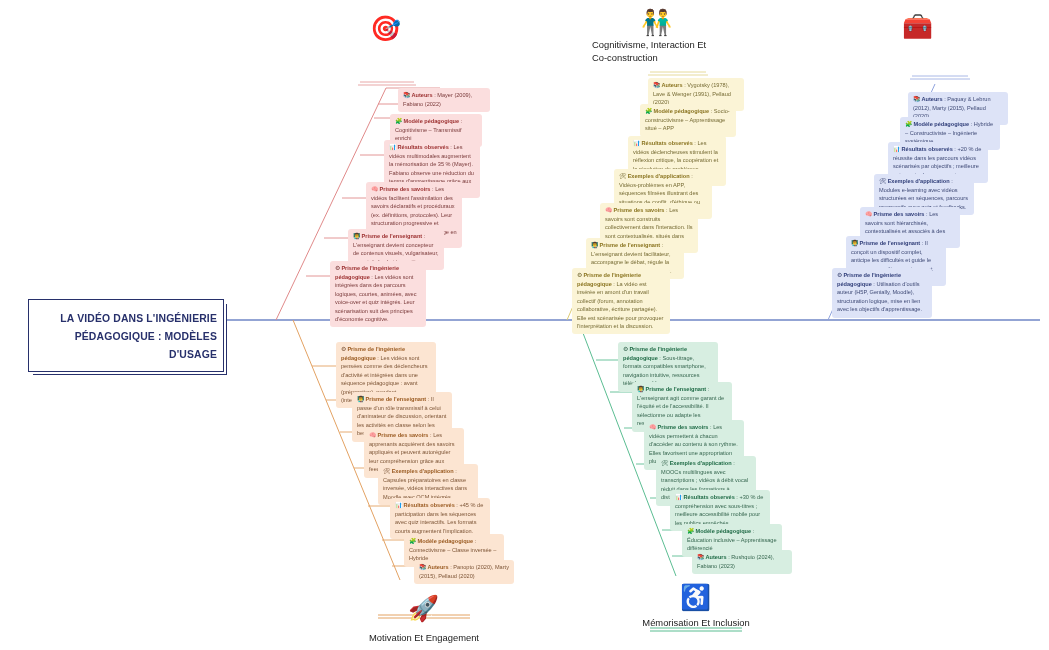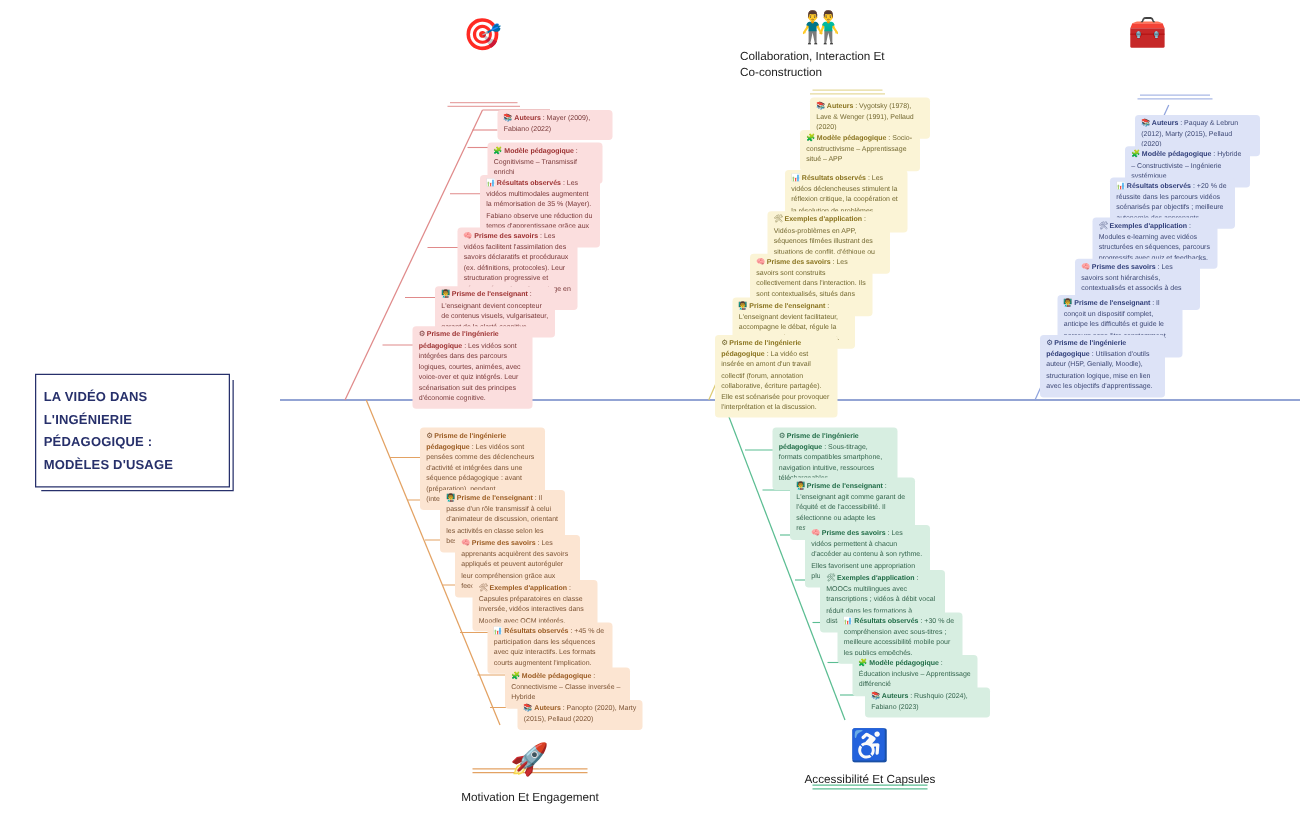--- a/index.html
+++ b/index.html
@@ -10,26 +10,26 @@
     overflow:hidden;
     position:relative;
   }
   #stage{position:absolute;inset:0;width:1049px;height:650px;}
   svg.lines{position:absolute;left:0;top:0;width:1049px;height:650px;pointer-events:none;}
 
   
   .center-box{
     position:absolute;
     left:28px;top:299px;
-    width:156px;
+    width:196px;
     box-sizing:border-box;
     border:1.6px solid #27306b;
     background:#ffffff;
     padding:8px 6px 9px 6px;
-    text-align:left;
+    text-align:right;
     box-shadow:3px 3px 0 -1px #ffffff, 4px 4px 0 -1px #27306b;
   }
   .center-box .t{
     color:#27306b;
     font-size:10.4px;
     font-weight:bold;
     line-height:1.45;
     letter-spacing:.15px;
   }
 
@@ -138,36 +138,36 @@
   <div class="center-box">
     <span class="t">LA VIDÉO DANS L'INGÉNIERIE PÉDAGOGIQUE : MODÈLES D'USAGE</span>
   </div>
 
   <div class="cat" style="left:330px;top:14px;width:112px;">
     <span class="ico">🎯</span>
   </div>
 
   <div class="cat" style="left:592px;top:8px;width:130px;text-align:left;">
     <span class="ico" style="text-align:center;display:block;">👬</span>
-    <span class="lbl" style="text-align:left;">Collaboration, Interaction Et
+    <span class="lbl" style="text-align:left;">Cognitivisme, Interaction Et
 Co-construction</span>
   </div>
 
   <div class="cat" style="left:850px;top:12px;width:136px;text-align:left;">
     <span class="ico" style="text-align:center;display:block;">🧰</span>
   </div>
 
   <div class="cat" style="left:355px;top:594px;width:138px;">
     <span class="ico">🚀</span>
     <span class="lbl" style="margin-top:10px;">Motivation Et Engagement</span>
   </div>
 
   <div class="cat" style="left:626px;top:583px;width:140px;">
     <span class="ico" style="color:#2f6fb5;">♿</span>
-    <span class="lbl" style="margin-top:6px;">Accessibilité Et Capsules</span>
+    <span class="lbl" style="margin-top:6px;">Mémorisation Et Inclusion</span>
   </div>
 
   <div class="c-red">
     <div class="note" style="left:398px;top:88px;width:92px;">
       <span class="ic">📚</span><span class="h">Auteurs</span><span> : Mayer (2009), Fabiano (2022)</span>
     </div>
     <div class="note" style="left:390px;top:114px;width:92px;">
       <span class="ic">🧩</span><span class="h">Modèle pédagogique</span><span> : Cognitivisme – Transmissif enrichi</span>
     </div>
     <div class="note" style="left:384px;top:140px;width:96px;">

